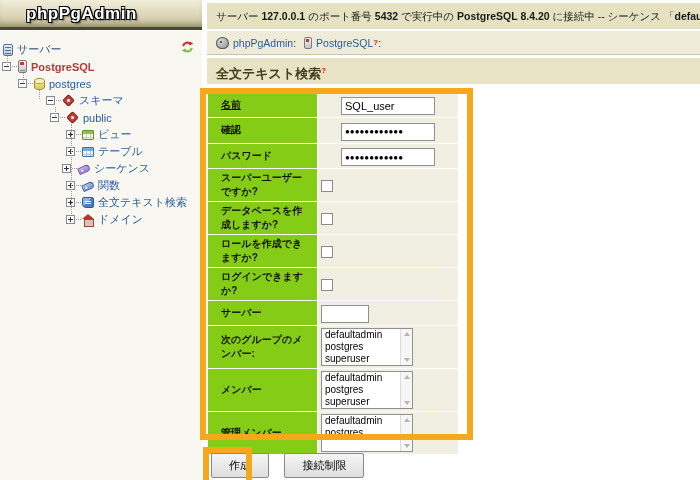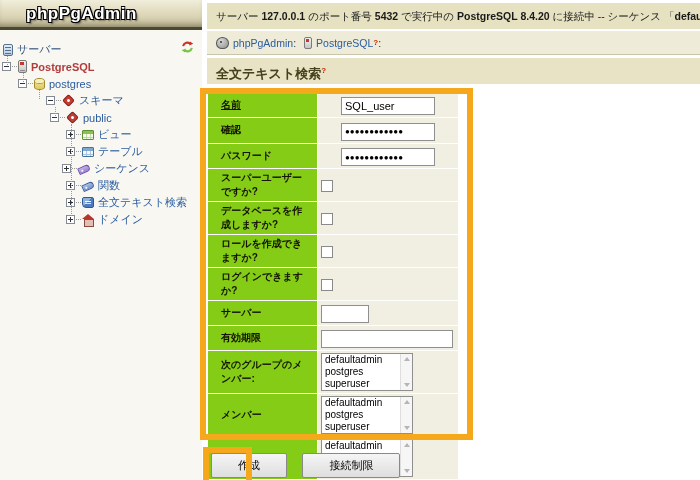--- a/index.html
+++ b/index.html
@@ -101,21 +101,21 @@
   .cb { display:inline-block; width:12px; height:12px; background:#fff; border:1px solid #8a8a8a; vertical-align:middle; cursor:pointer; }
   .msel { position:relative; width:92px; height:38px; background:#fff; border:1px solid #8f8f8f; overflow:hidden; font-size:10px; cursor:default; }
   .msel .opt { padding:0 3px; line-height:12px; height:12px; white-space:nowrap; overflow:hidden; }
   .msel .sb { position:absolute; right:0; top:0; bottom:0; width:12px; background:#f6f6f6; border-left:1px solid #ddd; }
   .msel .sb::before { content:""; position:absolute; top:3px; left:3px; border-left:3px solid transparent; border-right:3px solid transparent; border-bottom:4px solid #b5b5b5; }
   .msel .sb::after { content:""; position:absolute; bottom:3px; left:3px; border-left:3px solid transparent; border-right:3px solid transparent; border-top:4px solid #b5b5b5; }
   
   .btnrow { position:absolute; left:7px; top:453px; }
   .btn { font:11px "Liberation Sans","DejaVu Sans",sans-serif; color:#000;
     background:linear-gradient(#f5f5f5,#dedede); border:1px solid #898989; border-radius:2px;
-    padding:4px 26px; margin-right:11px; cursor:pointer; }
+    padding:4px 17px; margin-right:11px; cursor:pointer; }
   
   .hl { position:absolute; border:6px solid #f6a81c; pointer-events:none; z-index:10; }
   .hl-form { left:200px; top:88px; width:273px; height:352px; }
   .hl-btn { left:203px; top:447px; width:49px; height:40px; }
 </style>
 </head>
 <body>
 
 <div class="sidebar">
   <div class="logo-band">
@@ -245,24 +245,20 @@
           <td><span class="cb"></span></td>
         </tr>
         <tr class="rc">
           <th><span>ログインできますか?</span></th>
           <td><span class="cb"></span></td>
         </tr>
         <tr class="rt">
           <th><span>サーバー</span></th>
           <td><input class="inp sm" type="text" style=""></td>
         </tr>
-        <tr class="rt">
-          <th><span>有効期限</span></th>
-          <td><input class="inp lg" type="text" style=""></td>
-        </tr>
         <tr class="rs">
           <th><span>次のグループのメンバー:</span></th>
           <td>
             <div class="msel">
               <div class="opt">defaultadmin</div>
               <div class="opt">postgres</div>
               <div class="opt">superuser</div>
               <div class="sb"></div>
             </div>
           </td>

